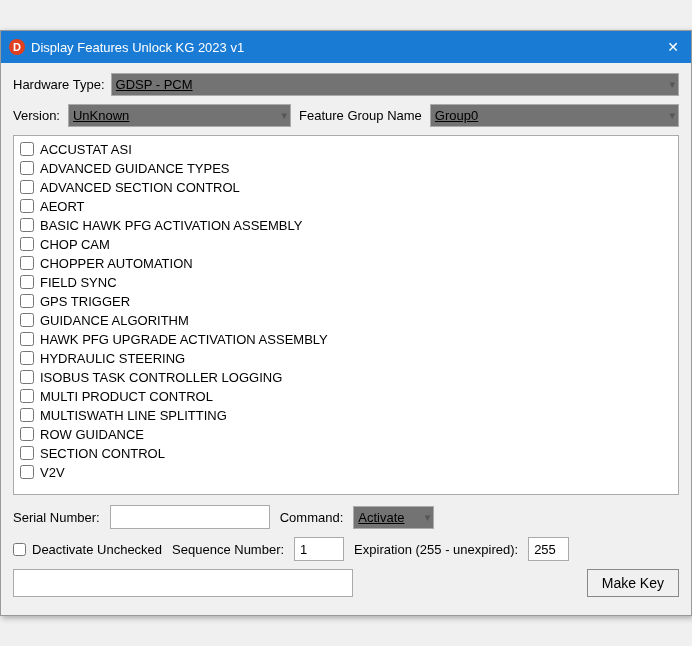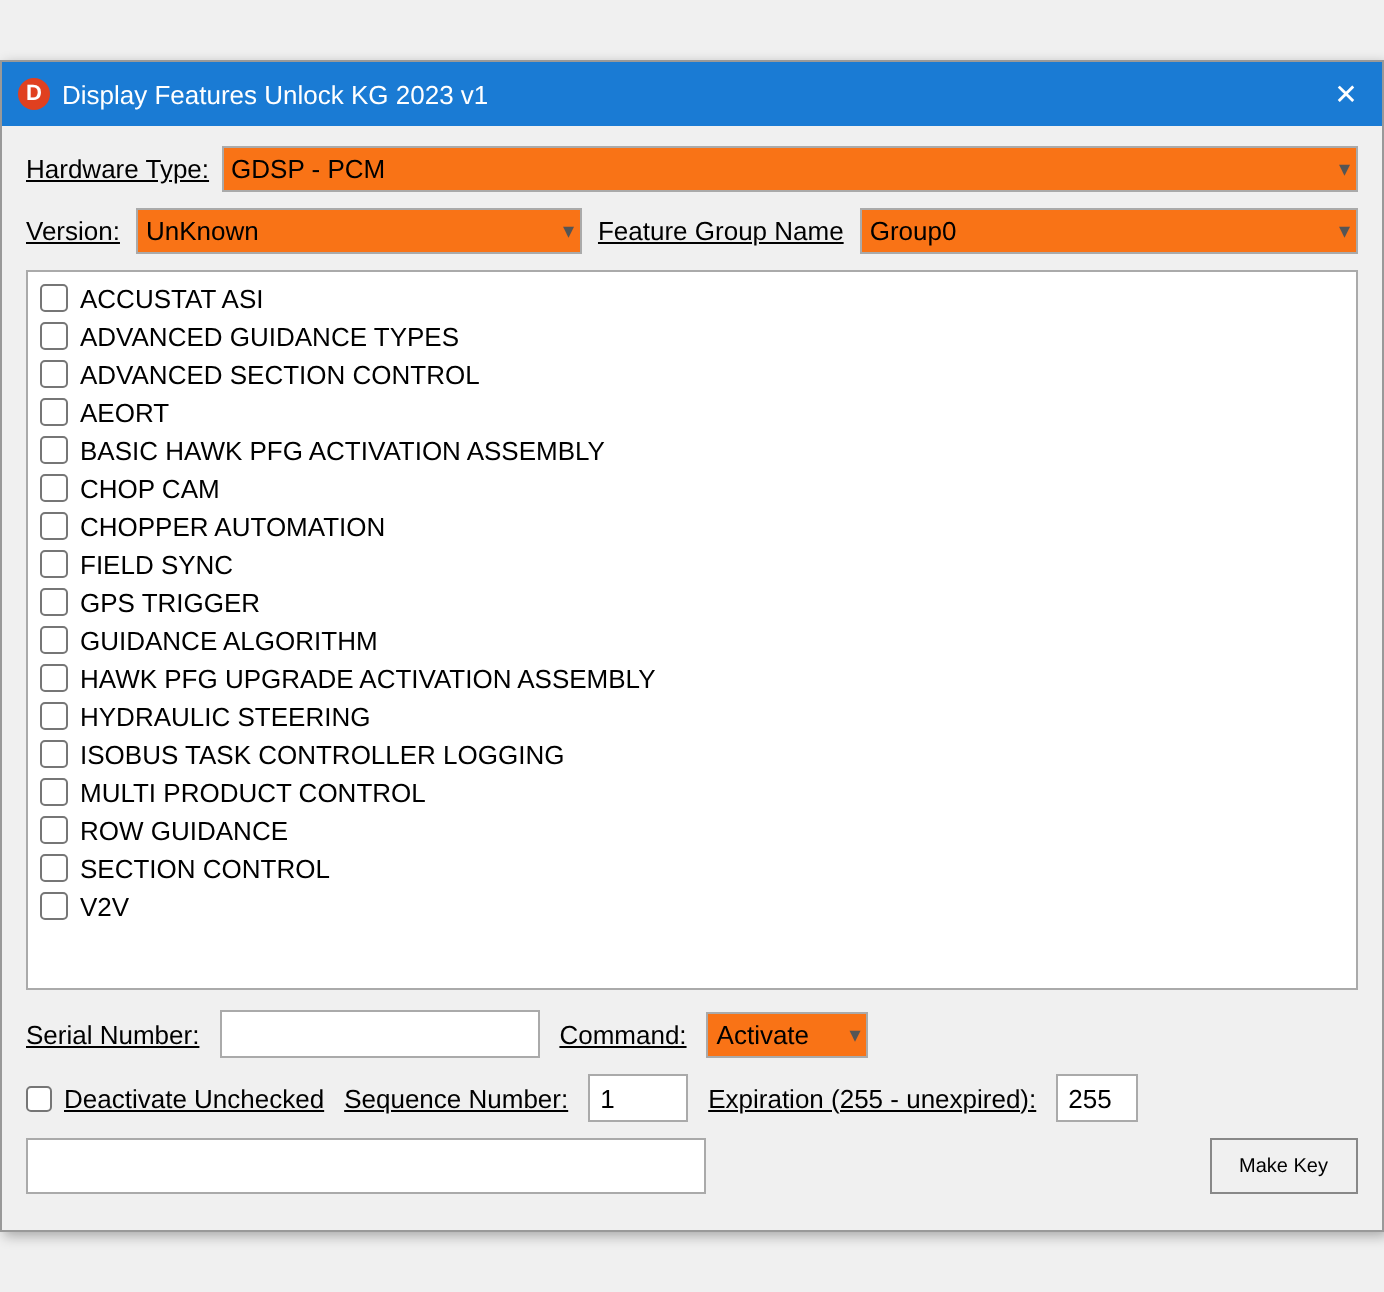--- a/index.html
+++ b/index.html
@@ -69,30 +69,30 @@
       color: white;
     }
 
     .content {
       padding: 10px 12px;
     }
 
     .label {
       font-weight: normal;
       white-space: nowrap;
-      text-decoration: underline;
     }
 
     .select-box {
-      background: #f97316;
+      background: #737373;
       border: 1px solid #aaa;
       padding: 3px 4px;
       appearance: none;
       -webkit-appearance: none;
       cursor: pointer;
+      text-decoration: underline;
     }
 
     .select-hardware {
       flex: 1;
     }
 
     .select-version {
       width: 223px;
     }
 
@@ -177,21 +177,21 @@
       border: 1px solid #aaa;
       background: white;
       padding: 3px 5px;
     }
 
     .make-key-btn {
       padding: 4px 14px;
       background: #f0f0f0;
       border: 1px solid #888;
       cursor: pointer;
-      font-size: 10px;
+      font-size: 14px;
       height: 28px;
     }
 
     .deactivate-check {
       display: flex;
       gap: 6px;
     }
 
     .spacer {
       flex: 1;
@@ -299,20 +299,24 @@
           <input type="checkbox" style="">
           <label class="feature-label">HYDRAULIC STEERING</label>
         </div>
         <div class="feature-item">
           <input type="checkbox" style="">
           <label class="feature-label">ISOBUS TASK CONTROLLER LOGGING</label>
         </div>
         <div class="feature-item">
           <input type="checkbox" style="">
           <label class="feature-label">MULTI PRODUCT CONTROL</label>
+        </div>
+        <div class="feature-item">
+          <input type="checkbox" style="">
+          <label class="feature-label">MULTISWATH LINE SPLITTING</label>
         </div>
         <div class="feature-item">
           <input type="checkbox" style="">
           <label class="feature-label">ROW GUIDANCE</label>
         </div>
         <div class="feature-item">
           <input type="checkbox" style="">
           <label class="feature-label">SECTION CONTROL</label>
         </div>
         <div class="feature-item">

